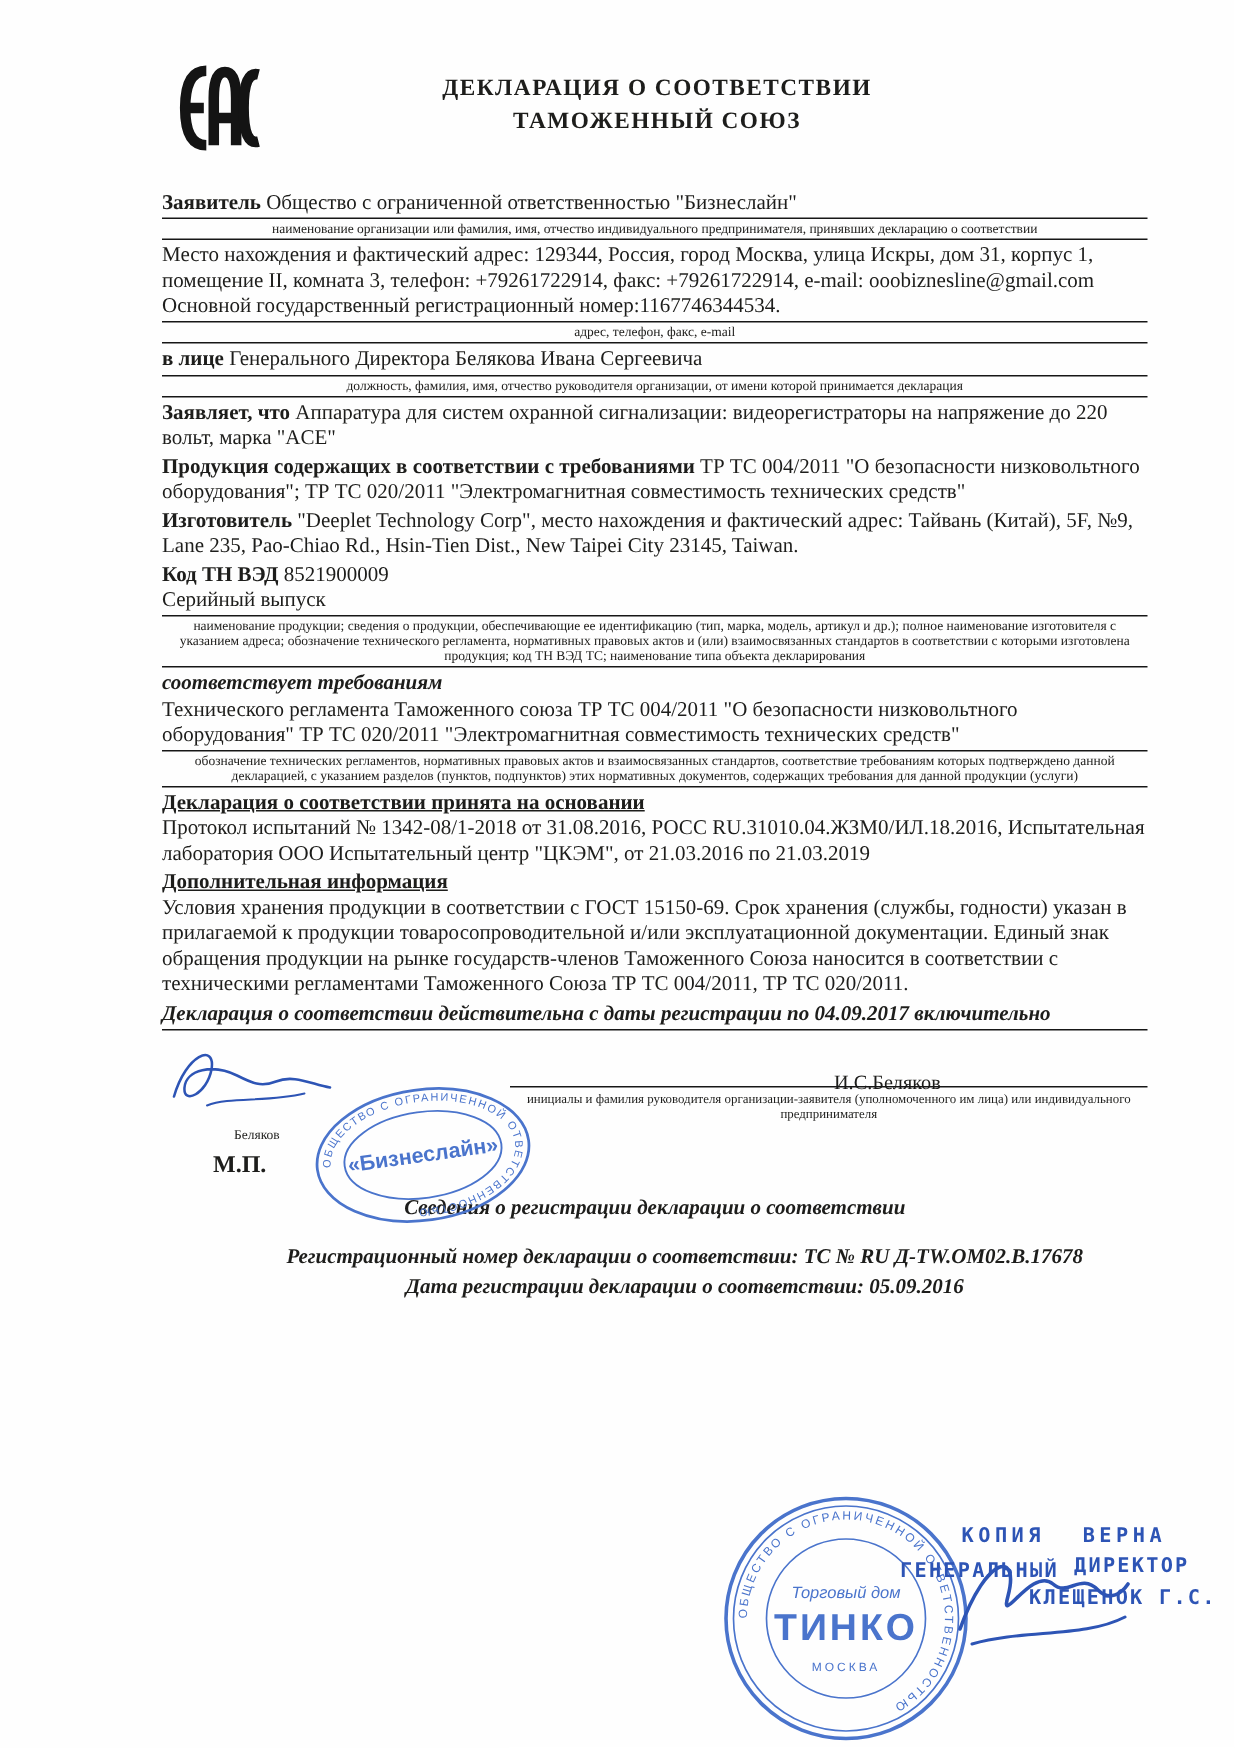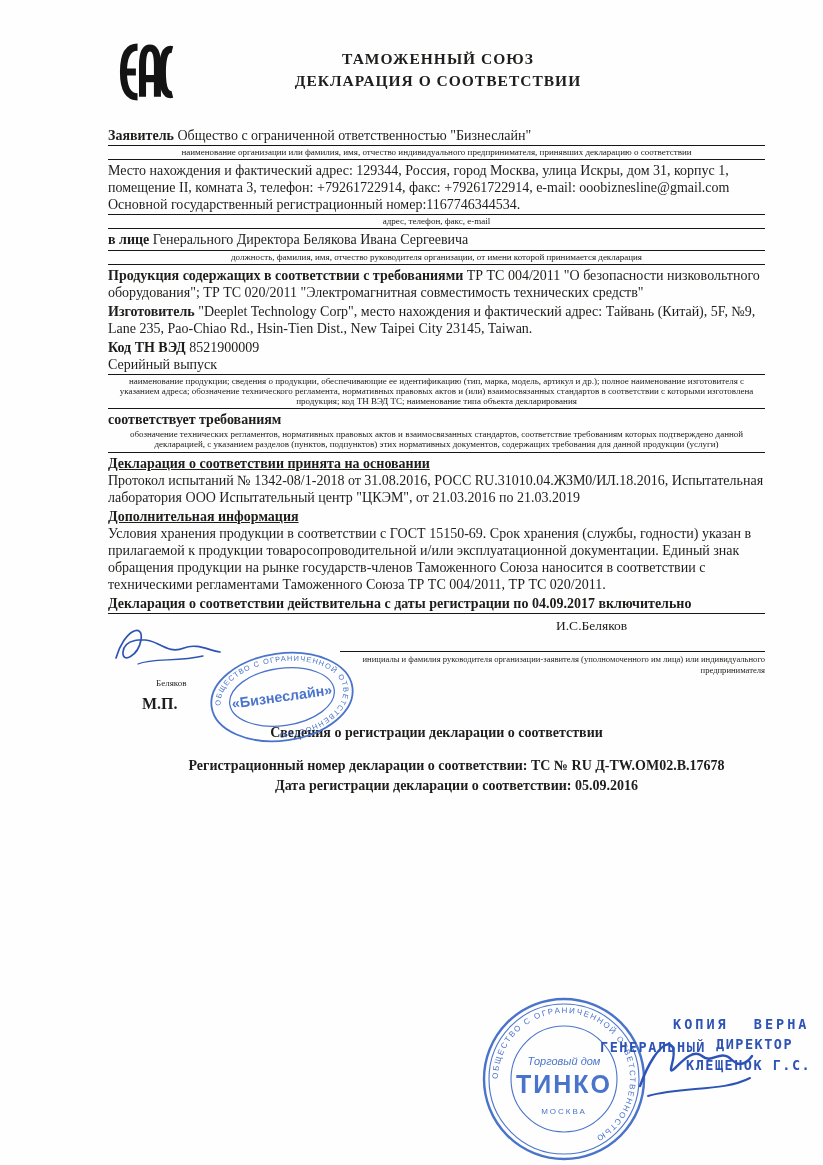--- a/index.html
+++ b/index.html
@@ -6,37 +6,37 @@
   .page{position:relative;width:823px;height:1165px;background:#fefefe;
         font-family:"Liberation Serif",serif;color:#1d1d1b;overflow:hidden;}
   .eac{position:absolute;left:116px;top:33px;width:58px;height:78px;}
   .titles{position:absolute;left:110px;top:48px;width:656px;text-align:center;
           font-weight:bold;font-size:15.5px;letter-spacing:1px;line-height:1.4;}
   .content{position:absolute;left:108px;top:127px;width:657px;font-size:14px;line-height:1.22;}
   .field{border-bottom:1.8px solid #161616;padding-bottom:1px;}
   .caption{font-size:9px;line-height:1.12;text-align:center;color:#21201e;
            padding:1px 4px 2px;border-bottom:1.8px solid #161616;margin-bottom:2px;}
   .para{margin-top:2px;}
-  .b{font-weight:bold;}
+  .b{font-weight:bold;font-style:italic;}
   .bu{font-weight:bold;text-decoration:underline;}
   .sigarea{position:relative;height:106px;}
   .sig1{position:absolute;left:0px;top:4px;width:120px;height:58px;}
   .siglabel{position:absolute;left:48px;top:64px;font-size:9px;}
   .mp{position:absolute;left:34px;top:80px;font-size:16px;font-weight:bold;}
   .bizstamp{position:absolute;left:98px;top:36px;width:152px;height:94px;transform:rotate(-8deg);}
-  .headname{position:absolute;left:448px;top:4px;font-size:13.5px;}
+  .headname{position:absolute;left:448px;top:27px;font-size:13.5px;}
   .sigline{position:absolute;left:232px;top:37px;width:425px;border-bottom:1.2px solid #161616;}
-  .sigcaption{position:absolute;left:232px;top:40px;width:425px;font-size:8.6px;line-height:1.25;text-align:right;}
+  .sigcaption{position:absolute;left:232px;top:40px;width:425px;font-size:8.6px;line-height:1.25;text-align:center;}
   .reg{margin-top:4px;text-align:center;}
   .regtitle{margin-bottom:16px;}
   .regline{margin-top:3px;margin-left:40px;}
   .tinko{position:absolute;left:478px;top:993px;width:172px;height:172px;}
   .copy{position:absolute;font-family:"DejaVu Sans Mono",monospace;font-weight:bold;
         color:#2d54b5;letter-spacing:1.5px;font-size:13.5px;white-space:nowrap;}
-  .l1{left:641px;top:1016px;letter-spacing:3px;word-spacing:14px;margin-left:32px;}
+  .l1{left:641px;top:1016px;letter-spacing:3px;word-spacing:14px;}
   .l2a{left:600px;top:1039px;}
   .l2b{left:716px;top:1036px;}
   .l3{left:686px;top:1057px;}
   .sig2{position:absolute;left:628px;top:1026px;width:132px;height:88px;}
   .ink{stroke:#2d54b5;fill:none;stroke-linecap:round;stroke-linejoin:round;}
   .stampline{stroke:#4a74cc;fill:none;}
   .stamptext{fill:#4a74cc;font-family:"Liberation Sans",sans-serif;}
 </style>
 </head>
 <body>
@@ -45,22 +45,22 @@
 
   <svg class="eac" viewBox="0 0 70 80">
     <g fill="none" stroke="#141414" stroke-width="8.5">
       <path d="M26,10 Q9,10 9,40 Q9,70 26,70 M11,40 H24"></path>
       <path d="M32,70 V32 Q32,11 41,11 Q50,11 50,32 V70 M32,48 H50"></path>
       <path d="M68,13 Q56,10 56,40 Q56,70 68,67"></path>
     </g>
   </svg>
 
   <div class="titles">
+    <div>ДЕКЛАРАЦИЯ О СООТВЕТСТВИИ</div>
     <div>ТАМОЖЕННЫЙ СОЮЗ</div>
-    <div>ДЕКЛАРАЦИЯ О СООТВЕТСТВИИ</div>
   </div>
 
   <div class="content">
 
     <div class="field">
       <b>Заявитель</b>
       <span>Общество с ограниченной ответственностью "Бизнеслайн"</span>
     </div>
     <div class="caption">наименование организации или фамилия, имя, отчество индивидуального предпринимателя, принявших декларацию о соответствии</div>
 
@@ -70,37 +70,42 @@
     </div>
     <div class="caption">адрес, телефон, факс, e-mail</div>
 
     <div class="field">
       <b>в лице</b>
       <span>Генерального Директора Белякова Ивана Сергеевича</span>
     </div>
     <div class="caption">должность, фамилия, имя, отчество руководителя организации, от имени которой принимается декларация</div>
 
     <div class="para">
+      <b>Заявляет, что</b>
+      <span>Аппаратура для систем охранной сигнализации: видеорегистраторы на напряжение до 220 вольт, марка "ACE"</span>
+    </div>
+    <div class="para">
       <b>Продукция содержащих в соответствии с требованиями</b>
       <span>ТР ТС 004/2011 "О безопасности низковольтного оборудования"; ТР ТС 020/2011 "Электромагнитная совместимость технических средств"</span>
     </div>
     <div class="para">
       <b>Изготовитель</b>
       <span>"Deeplet Technology Corp", место нахождения и фактический адрес: Тайвань (Китай), 5F, №9, Lane 235, Pao-Chiao Rd., Hsin-Tien Dist., New Taipei City 23145, Taiwan.</span>
     </div>
     <div class="para">
       <b>Код ТН ВЭД</b>
       <span>8521900009</span>
     </div>
     <div class="field">
       <span>Серийный выпуск</span>
     </div>
     <div class="caption">наименование продукции; сведения о продукции, обеспечивающие ее идентификацию (тип, марка, модель, артикул и др.); полное наименование изготовителя с указанием адреса; обозначение технического регламента, нормативных правовых актов и (или) взаимосвязанных стандартов в соответствии с которыми изготовлена продукция; код ТН ВЭД ТС; наименование типа объекта декларирования</div>
 
     <div class="para b">соответствует требованиям</div>
+    <div class="field">Технического регламента Таможенного союза ТР ТС 004/2011 "О безопасности низковольтного оборудования" ТР ТС 020/2011 "Электромагнитная совместимость технических средств"</div>
     <div class="caption">обозначение технических регламентов, нормативных правовых актов и взаимосвязанных стандартов, соответствие требованиям которых подтверждено данной декларацией, с указанием разделов (пунктов, подпунктов) этих нормативных документов, содержащих требования для данной продукции (услуги)</div>
 
     <div class="para bu">Декларация о соответствии принята на основании</div>
     <div>Протокол испытаний № 1342-08/1-2018 от 31.08.2016, РОСС RU.31010.04.ЖЗМ0/ИЛ.18.2016, Испытательная лаборатория ООО Испытательный центр "ЦКЭМ", от 21.03.2016 по 21.03.2019</div>
 
     <div class="para bu">Дополнительная информация</div>
     <div>Условия хранения продукции в соответствии с ГОСТ 15150-69. Срок хранения (службы, годности) указан в прилагаемой к продукции товаросопроводительной и/или эксплуатационной документации. Единый знак обращения продукции на рынке государств-членов Таможенного Союза наносится в соответствии с техническими регламентами Таможенного Союза ТР ТС 004/2011, ТР ТС 020/2011.</div>
 
     <div class="field b para">Декларация о соответствии действительна с даты регистрации по 04.09.2017 включительно</div>
 

